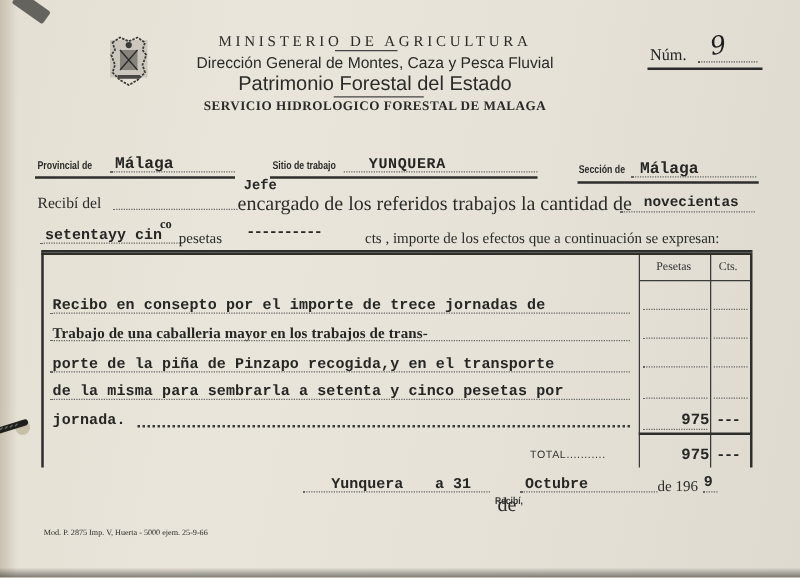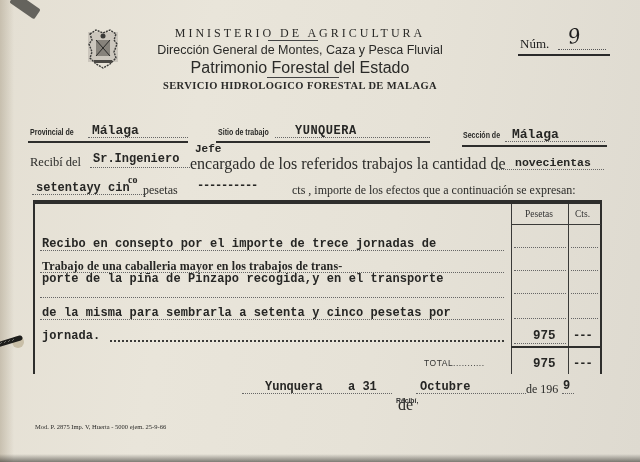--- a/index.html
+++ b/index.html
@@ -54,21 +54,21 @@
 
     .box {
       position: absolute; left: 33px; top: 202px; width: 569px; height: 172px;
       border-left: 2px solid #2e2e2c; border-top: 2px solid #2e2e2c;
     }
     .box-right { position: absolute; left: 600px; top: 204px; width: 2px; height: 170px; background: #2e2e2c; }
     .col-line { position: absolute; width: 1px; background: #3a3a38; }
     .col-head { position: absolute; font-family: "Liberation Serif", serif; font-size: 9.5px; color: #333; }
     .head-rule { position: absolute; height: 1px; background: #3a3a38; }
     .desc-line { position: absolute; left: 42px; font-family: "Liberation Mono", monospace; font-weight: bold; font-size: 12px; color: #262624; white-space: nowrap; letter-spacing: 0.1px; }
-    .amount { position: absolute; font-family: "Liberation Mono", monospace; font-weight: bold; font-size: 12.5px; color: #262624; }
+    .amount { position: absolute; font-family: "Liberation Mono", monospace; font-weight: bold; font-size: 12.5px; color: #262624; margin-left: 12px; }
     .cts-dash { position: absolute; font-family: "Liberation Mono", monospace; font-weight: bold; font-size: 12px; color: #262624; letter-spacing: -1px; }
     .total-label { position: absolute; left: 424px; top: 358px; font-family: "Liberation Sans", sans-serif; font-size: 8.5px; color: #333; letter-spacing: 0.5px; }
 
     .ring {
       position: absolute; left: -6px; top: 334px; width: 36px; height: 16px;
     }
     .footer-mod { position: absolute; left: 35px; top: 423px; font-family: "Liberation Serif", serif; font-size: 6.5px; color: #2a2a28; white-space: nowrap; }
     .recibi { position: absolute; left: 396px; top: 396px; font-family: "Liberation Sans", sans-serif; font-size: 8px; color: #333; font-weight: bold; transform: scaleX(0.85); transform-origin: left; }
   </style>
 </head>
@@ -110,21 +110,20 @@
   <span class="typed" style="left:295px; top:124px; font-size:12px; letter-spacing:0.5px;">YUNQUERA</span>
   <span class="dots" style="left:275px; top:137px; width:155px;"></span>
   <div class="solid" style="left:216px; top:141px; width:214px; height:1.5px;"></div>
 
   <span class="small-label" style="left:463px; top:130px;">Sección de</span>
   <span class="typed" style="left:512px; top:127px; font-size:13px;">Málaga</span>
   <span class="dots" style="left:505px; top:141px; width:100px;"></span>
   <div class="solid" style="left:462px; top:145px; width:145px; height:1.5px;"></div>
 
   <span class="printed" style="left:30px; top:155px; font-size:12.5px;">Recibí del</span>
-  <span class="typed" style="left:93px; top:152px; font-size:12px;">Sr.Ingeniero</span>
   <span class="typed" style="left:195px; top:143px; font-size:11px;">Jefe</span>
   <span class="dots" style="left:90px; top:167px; width:100px;"></span>
   <span class="printed" style="left:190px; top:155px; font-size:16px;">encargado de los referidos trabajos la cantidad de</span>
   <span class="typed" style="left:499px; top:156px; font-size:11.5px;padding-left:16px;">novecientas</span>
   <span class="dots" style="left:496px; top:169px; width:108px;"></span>
 
   <span class="typed" style="left:36px; top:181px; font-size:12px;">setentayy cin</span>
   <span class="typed" style="left:128px; top:174px; font-size:10px;font-family:Liberation Serif, serif;">co</span>
   <span class="dots" style="left:32px; top:194px; width:114px;"></span>
   <span class="printed" style="left:143px; top:183px; font-size:12px;">pesetas</span>
@@ -146,21 +145,21 @@
   <div class="dots" style="left:571px; top:270px; width:27px;"></div>
   <div class="dots" style="left:514px; top:293px; width:52px;"></div>
   <div class="dots" style="left:571px; top:293px; width:27px;"></div>
   <div class="dots" style="left:514px; top:318px; width:52px;"></div>
   <div class="dots" style="left:571px; top:318px; width:27px;"></div>
 
   <div class="desc-line" style="top:237px;">  Recibo en consepto por el importe de trece jornadas de</div>
   <div class="dots" style="left:40px; top:250px; width:464px;"></div>
   <div class="desc-line" style="top:259px;font-family:Liberation Serif, serif;">Trabajo de una caballeria mayor en los trabajos de trans-</div>
   <div class="dots" style="left:40px; top:272px; width:464px;"></div>
-  <div class="desc-line" style="top:272px;">porte de la piña de Pinzapo recogida,y en el transporte</div>
+  <div class="desc-line" style="top:284px;">porte de la piña de Pinzapo recogida,y en el transporte</div>
   <div class="dots" style="left:40px; top:297px; width:464px;"></div>
   <div class="desc-line" style="top:306px;">de la misma para sembrarla a setenta y cinco pesetas por</div>
   <div class="dots" style="left:40px; top:319px; width:464px;"></div>
   <div class="desc-line" style="top:329px;">jornada.</div>
   <div style="position:absolute; left:110px; top:340px; width:394px; border-bottom:2px dotted #3a3a38;"></div>
 
   <span class="amount" style="left:533px; top:329px;">975</span>
   <span class="cts-dash" style="left:573px; top:329px;">---</span>
   <div class="dots" style="left:514px; top:343px; width:52px;"></div>
   <div class="solid" style="left:511px; top:346px; width:90px; height:1.5px;"></div>

